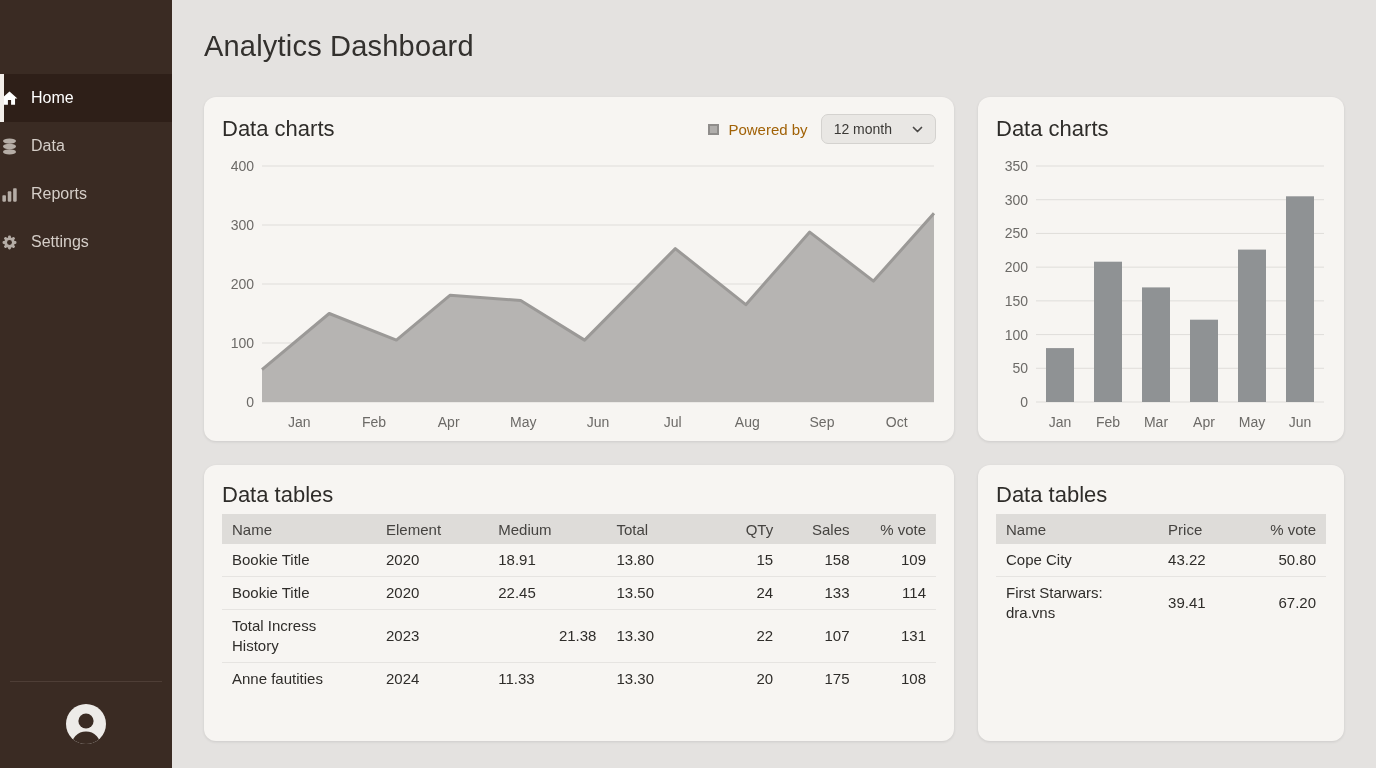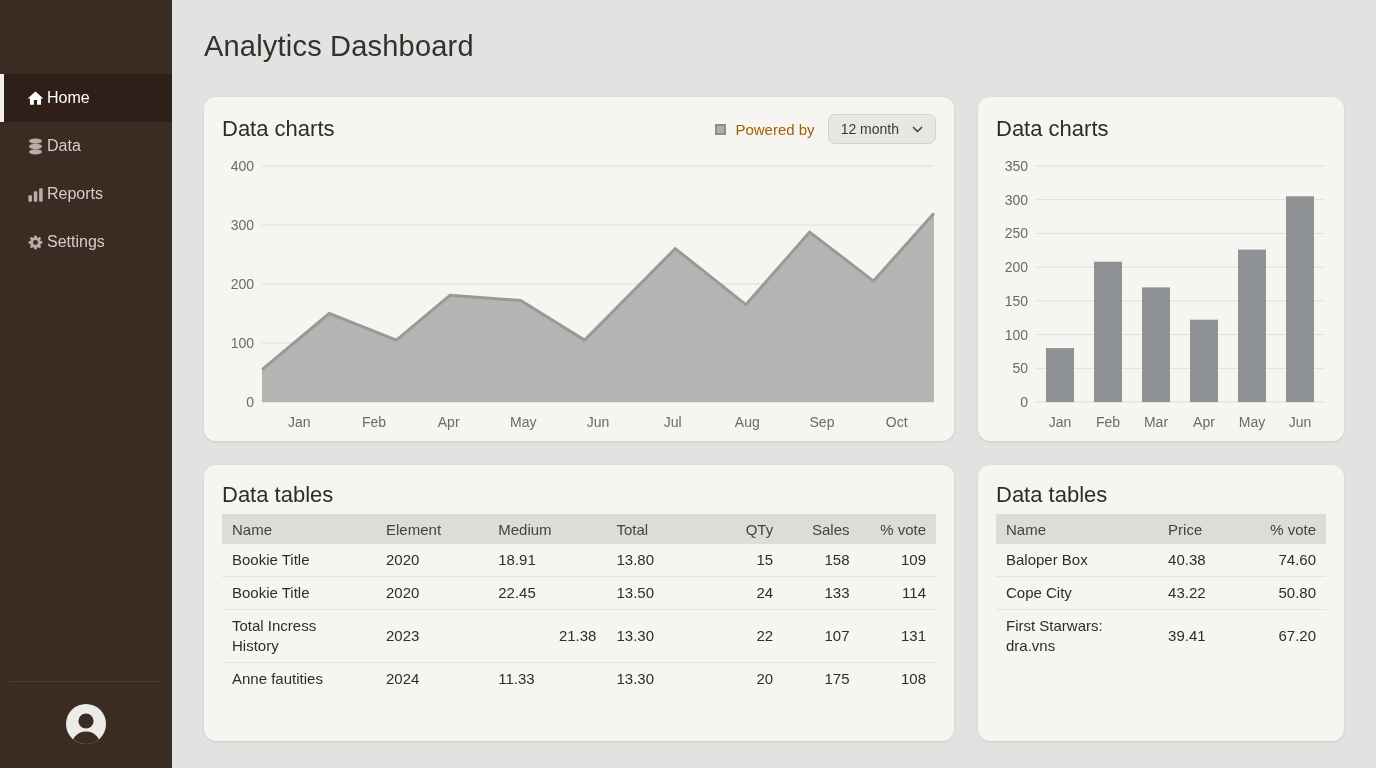--- a/index.html
+++ b/index.html
@@ -6,42 +6,42 @@
   body{
     width:1376px;height:768px;overflow:hidden;
     background:#e4e2e0;color:#2f2d2b;
     font-family:"Liberation Sans","DejaVu Sans",sans-serif;
   }
   .app{display:flex;width:1376px;height:768px;}
 
   
   .sidebar{width:172px;flex-shrink:0;background:#3a2b23;display:flex;flex-direction:column;}
   .nav{margin-top:74px;}
-  .nav-item{height:48px;display:flex;align-items:center;padding-left:26px;gap:2px;
+  .nav-item{height:48px;display:flex;align-items:center;gap:12px;
     color:#d5cec8;font-size:16px;cursor:pointer;position:relative;}
   .nav-item svg{fill:#b5ada6;display:block;}
   .nav-item.active{background:#2e1f18;color:#ffffff;}
   .nav-item.active svg{fill:#ffffff;}
   .nav-item.active::before{content:"";position:absolute;left:0;top:0;bottom:0;width:4px;background:#f2eeea;}
   .sidebar-footer{margin-top:auto;padding-bottom:22px;}
   .sidebar-divider{height:1px;background:#4e3e36;margin:0 10px 20px;}
   .avatar{width:44px;height:44px;margin:0 auto;cursor:pointer;}
 
   
   .main{flex:1;padding:24px 32px 0 32px;box-sizing:border-box;}
   .page-title{font-size:29px;font-weight:500;color:#33312e;margin:6px 0 34px 0;letter-spacing:.2px;}
   .grid{display:grid;grid-template-columns:750px 366px;grid-template-rows:344px 276px;gap:24px;}
   .card{background:#f7f5f2;border-radius:12px;padding:17px 18px;box-sizing:border-box;
     box-shadow:0 1px 3px rgba(0,0,0,.10);overflow:hidden;}
   .card-header{display:flex;align-items:center;justify-content:space-between;margin-bottom:6px;height:30px;}
   .card-title{font-size:22px;font-weight:500;color:#2e2c29;margin:0;}
   .header-controls{display:flex;align-items:center;gap:13px;}
   .legend-label{font-size:15px;color:#a16207;display:flex;align-items:center;gap:9px;}
   .legend-swatch{width:7px;height:7px;background:#b0aeac;border:2px solid #8f8d8b;display:inline-block;}
-  .pill{display:flex;align-items:center;gap:13px;background:#e9e7e4;border:1px solid #d4d2cf;
+  .pill{display:flex;align-items:center;gap:20px;background:#e9e7e4;border:1px solid #d4d2cf;
     border-radius:7px;padding:6px 12px;font-size:14px;color:#3b3936;font-family:inherit;cursor:pointer;}
   .chart-svg{display:block;width:100%;height:auto;}
   .ax{font-size:14px;fill:#6c6a67;font-family:"Liberation Sans","DejaVu Sans",sans-serif;}
 
   
   table{width:100%;border-collapse:collapse;table-layout:fixed;font-size:15px;color:#2f2d2a;margin-top:6px;}
   thead th{background:#dedcd9;font-weight:400;color:#454340;padding:5px 10px;font-size:15px;height:20px;}
   tbody td{padding:6px 10px;border-bottom:1px solid #e6e4e1;line-height:20px;vertical-align:middle;}
   tbody tr:last-child td{border-bottom:none;}
 </style>
@@ -259,25 +259,20 @@
         <table>
             <thead>
               <tr>
                 <th style="width: 52%; text-align: left;">Name</th>
                 <th style="width: 27%; text-align: left;">Price</th>
                 <th style="width: 21%; text-align: right;">% vote</th>
               </tr>
             </thead>
             <tbody>
               <tr>
-                <td style="text-align: left;">Baloper Box</td>
-                <td style="text-align: left;">40.38</td>
-                <td style="text-align: right;">74.60</td>
-              </tr>
-              <tr>
                 <td style="text-align: left;">Cope City</td>
                 <td style="text-align: left;">43.22</td>
                 <td style="text-align: right;">50.80</td>
               </tr>
               <tr>
                 <td style="text-align: left;">First Starwars: dra.vns</td>
                 <td style="text-align: left;">39.41</td>
                 <td style="text-align: right;">67.20</td>
               </tr>
             </tbody>

